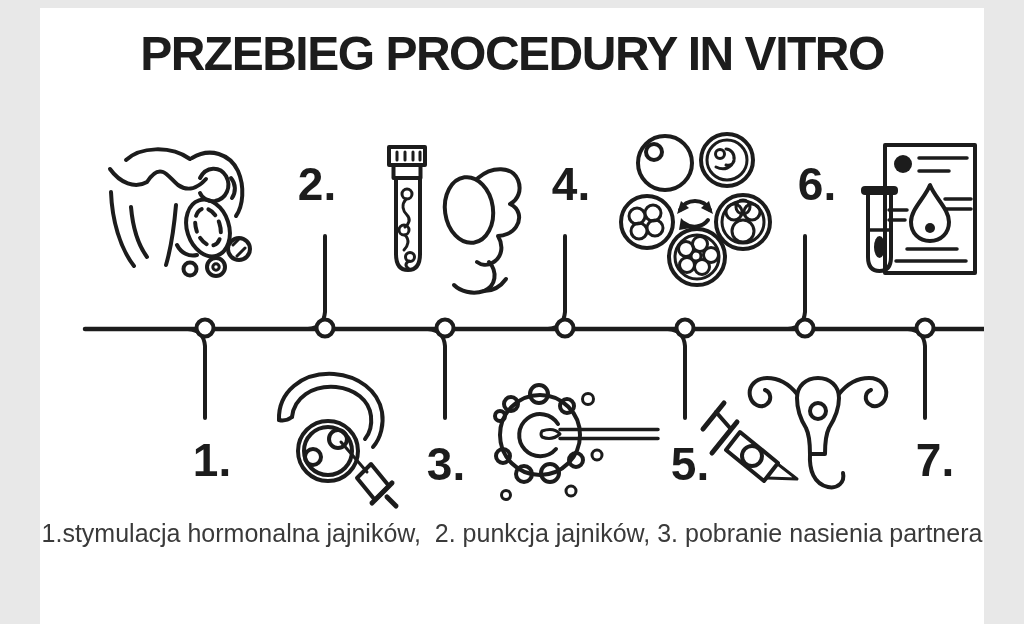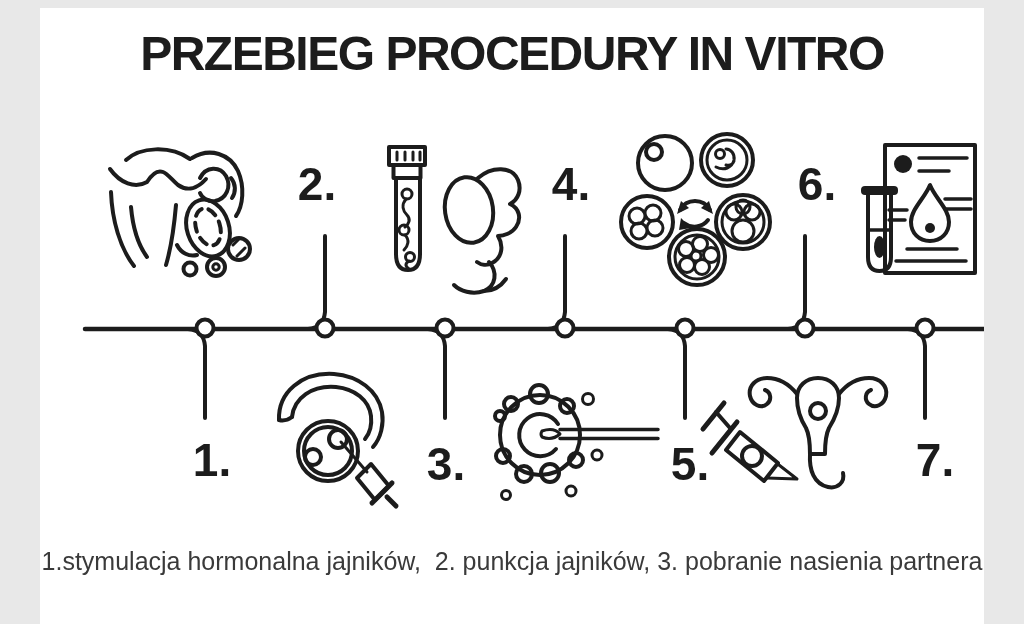--- a/index.html
+++ b/index.html
@@ -198,15 +198,15 @@
   </svg>
 
   <div class="num" style="left:130px; top:428px;">1.</div>
   <div class="num" style="left:235px; top:152px;">2.</div>
   <div class="num" style="left:364px; top:432px;">3.</div>
   <div class="num" style="left:489px; top:152px;">4.</div>
   <div class="num" style="left:608px; top:432px;">5.</div>
   <div class="num" style="left:735px; top:152px;">6.</div>
   <div class="num" style="left:853px; top:428px;">7.</div>
 
-  <div class="caption" style="top:539px;">1.stymulacja hormonalna jajników,  2. punkcja jajników, 3. pobranie nasienia partnera</div>
+  <div class="caption" style="top:511px;">1.stymulacja hormonalna jajników,  2. punkcja jajników, 3. pobranie nasienia partnera</div>
 
 </div>
 
 </body></html>

